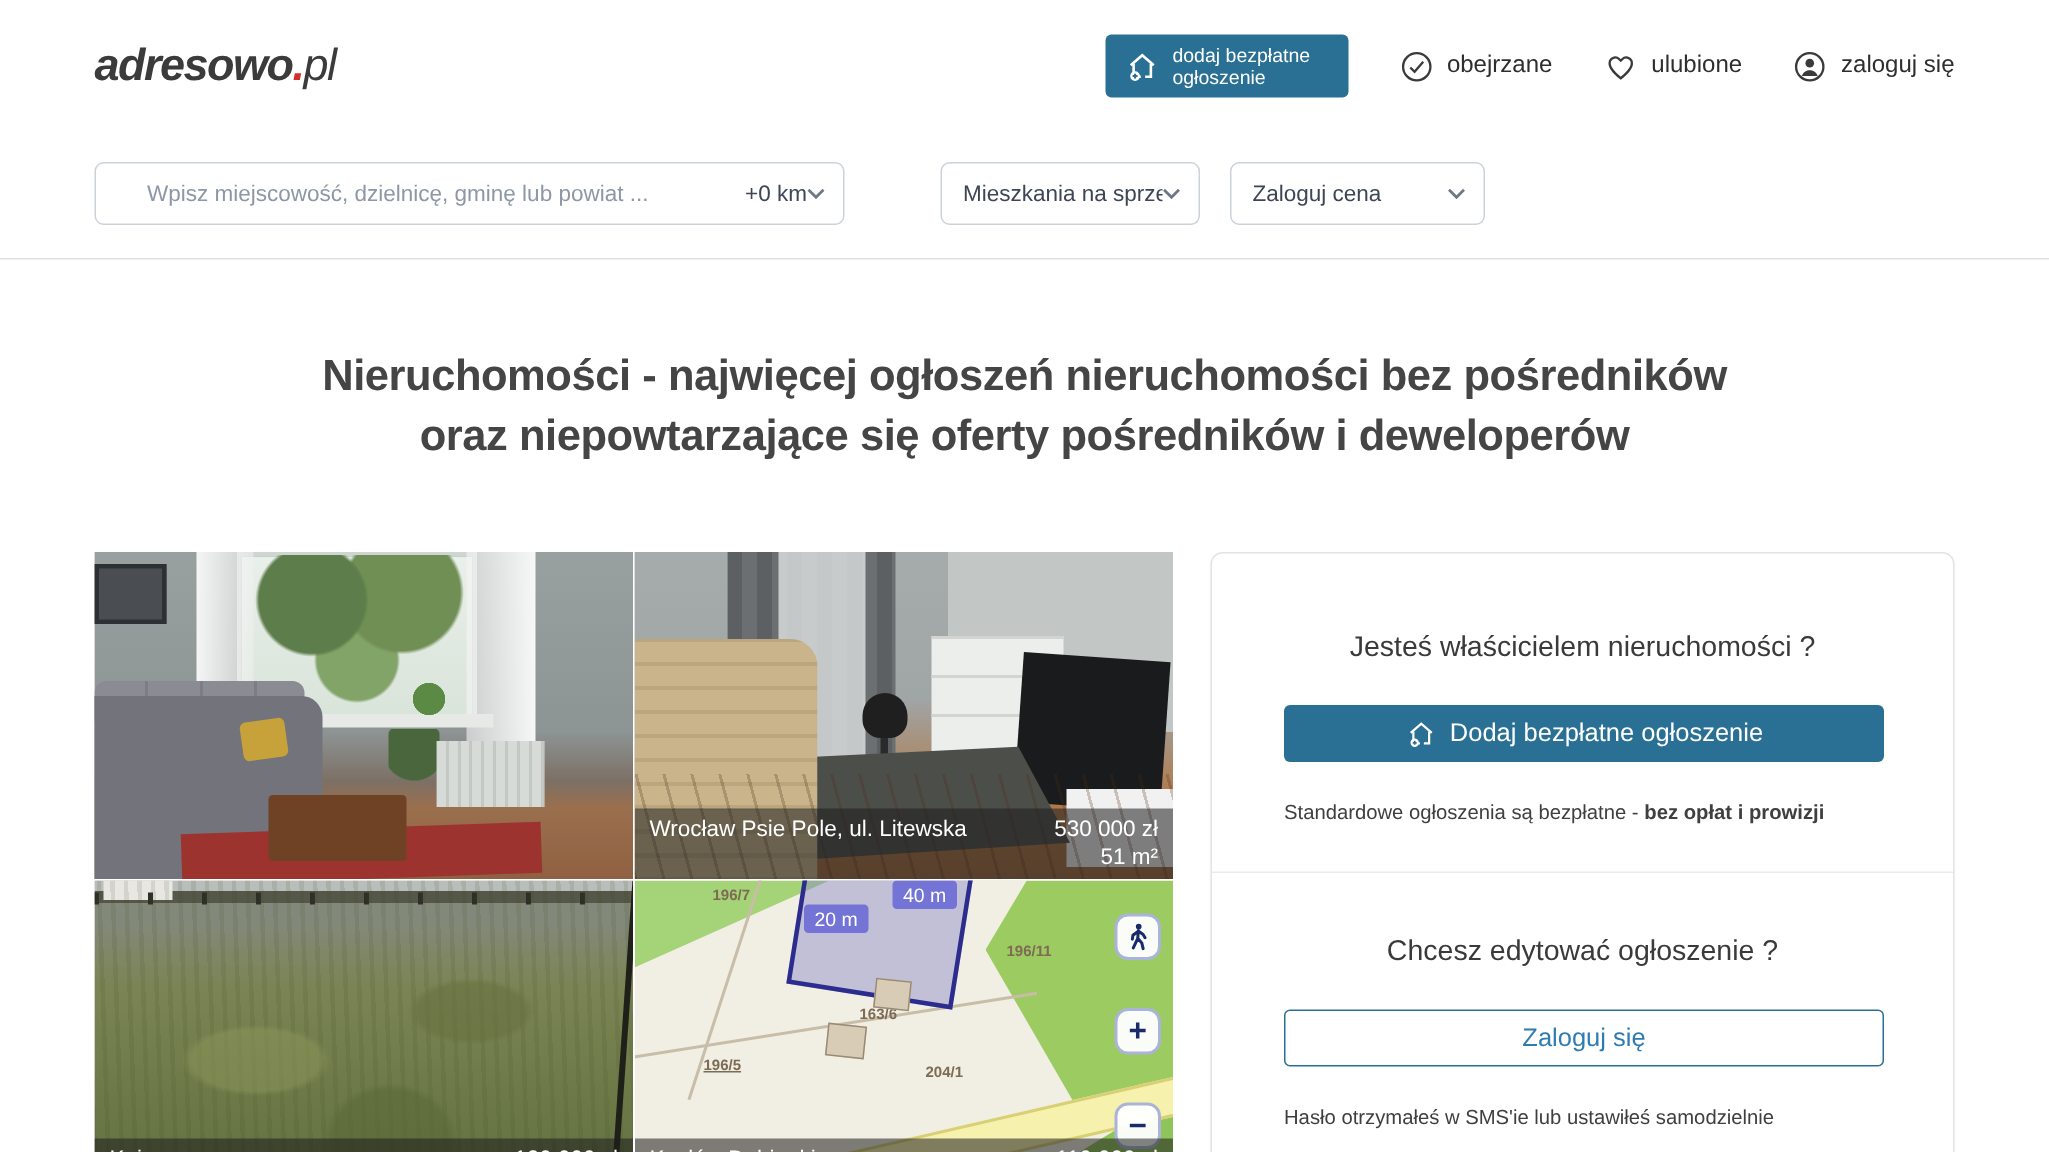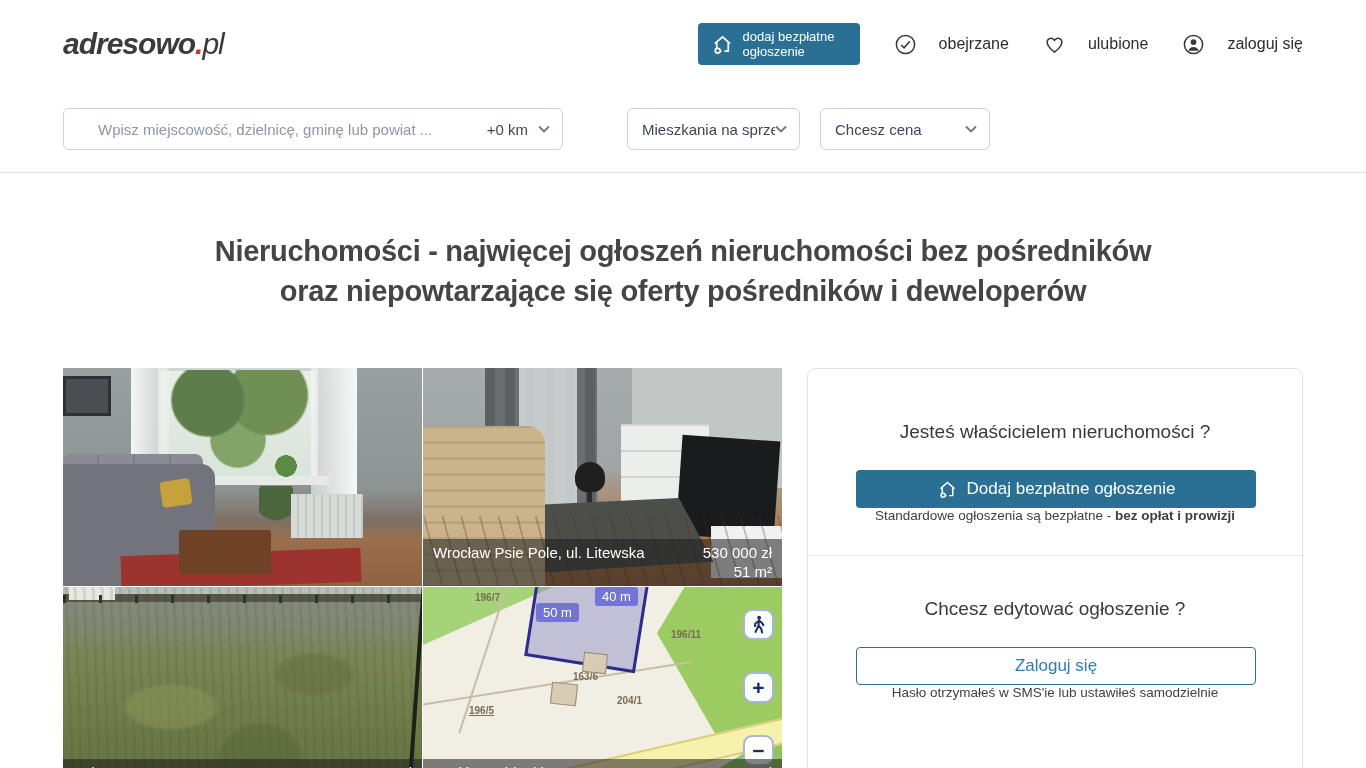--- a/index.html
+++ b/index.html
@@ -11,32 +11,32 @@
             padding:0 63px; }
   .logo { font-style:italic; font-size:30px; letter-spacing:-1px; text-decoration:none; cursor:pointer; }
   .logo .l1 { font-weight:bold; color:#3b3b3b; }
   .logo .dot { font-weight:bold; color:#d2302c; }
   .logo .l2 { font-weight:300; color:#3b3b3b; }
   .header-right { display:flex; align-items:center; gap:34px; }
   .add-btn { display:flex; align-items:center; gap:9px; background:#2a7095; color:#fff;
              border:none; border-radius:4px; padding:6px 13px; font-size:13px; line-height:15px;
              text-align:left; cursor:pointer; font-family:inherit; }
   .add-btn .lbl { width:104px; }
-  .hnav { display:flex; align-items:center; gap:22px; font-size:16px; color:#2e2e2e; cursor:pointer; }
+  .hnav { display:flex; align-items:center; gap:9px; font-size:16px; color:#2e2e2e; cursor:pointer; }
   .hicon { width:23px; height:23px; display:inline-flex; }
 
   
   .search-wrap { padding:20px 63px 22px; border-bottom:1px solid #dcdfe3; }
   .search-row { display:flex; gap:20px; height:42px; }
   .loc-box { width:500px; display:flex; align-items:center; border:1px solid #ccd2da;
              border-radius:6px; padding:0 12px 0 14px; }
   .loc-box input { flex:1; border:none; outline:none; font-size:15px; color:#3e4656;
                    font-family:inherit; background:transparent;margin-left:20px; }
   .loc-box input::placeholder { color:#8d97a6; }
-  .radius { display:flex; align-items:center; gap:10px; font-size:15px; color:#3e4656;
+  .radius { display:flex; align-items:center; font-size:15px; color:#3e4656;
             cursor:pointer; padding-left:10px; white-space:nowrap; }
   .sel { display:flex; align-items:center; justify-content:space-between; border:1px solid #ccd2da;
          border-radius:6px; padding:0 12px 0 14px; font-size:15px; color:#3e4656; cursor:pointer;
          white-space:nowrap; overflow:hidden; }
   .sel.cat { width:173px;margin-left:44px; }
   .sel.price { width:170px; }
   .sel .txt { overflow:hidden; }
   .search-btn { width:300px; display:flex; align-items:center; justify-content:center; gap:9px;
                 background:#c23b3d; border:none; border-radius:4px; color:#fff; font-weight:bold;
                 font-size:15px; letter-spacing:1px; cursor:pointer; font-family:inherit; }
@@ -132,38 +132,38 @@
   .p4 .bline2 { position:absolute; left:60px; top:-10px; width:1.5px; height:160px; background:#c8bda8; transform:rotate(18deg); }
   .p4 .parcel { position:absolute; left:108px; top:-18px; width:112px; height:96px;
                 background:rgba(135,135,200,.45); border:3px solid #2c2c8e; transform:rotate(9deg); }
   .p4 .badge { position:absolute; background:rgba(105,105,215,.88); color:#fff; font-size:13px;
                padding:2px 7px; border-radius:3px; }
   .p4 .b30 { left:113px; top:16px; }
   .p4 .b40 { left:172px; top:0px; }
   .p4 .pnum { position:absolute; color:#7d6b54; font-size:10px; font-weight:bold; }
   .p4 .n1 { left:52px; top:5px; }  .p4 .n2 { left:248px; top:42px; }
   .p4 .n3 { left:150px; top:84px; } .p4 .n4 { left:46px; top:118px;text-decoration:underline; }
-  .p4 .n5 { left:194px; top:108px; }
+  .p4 .n5 { left:194px; top:123px; }
   .p4 .bld { position:absolute; background:#d9ccb7; border:1px solid #9a8a74; }
   .p4 .bd1 { left:160px; top:66px; width:24px; height:20px; transform:rotate(6deg); }
   .p4 .bd2 { left:128px; top:96px; width:26px; height:22px; transform:rotate(6deg); }
   .map-btn { position:absolute; left:320px; width:31px; height:31px; border-radius:9px;
              background:rgba(255,255,255,.95); border:2px solid #aab4da; display:flex;
              align-items:center; justify-content:center; color:#1b2a6b; font-size:21px;
              font-weight:bold; cursor:pointer; font-family:inherit; padding:0; }
   .mb1 { top:22px; } .mb2 { top:85px; } .mb3 { top:148px; }
 
   
   .sidebar { width:496px; border:1px solid #e3e3e3; border-radius:8px; background:#fff;
              padding:52px 48px 40px; height:520px; box-shadow:0 1px 2px rgba(0,0,0,.03); }
   .sb-heading { text-align:center; font-size:19px; font-weight:400; color:#3a3a3a; }
   .sb-btn-solid { display:flex; align-items:center; justify-content:center; gap:9px;
                   width:400px; height:38px; margin:27px auto 0; background:#2a7095; color:#fff;
                   border:none; border-radius:4px; font-size:17px; cursor:pointer; font-family:inherit; }
-  .sb-note { text-align:center; font-size:13.5px; color:#3f3f3f; }
+  .sb-note { margin-top:26px; font-size:13.5px; color:#3f3f3f; }
   .sb-divider { border:none; border-top:1px solid #ebebeb; margin:32px -48px 0; }
   .sb-sec2 { padding-top:42px; }
   .sb-btn-outline { display:block; width:400px; height:38px; margin:27px auto 0; background:#fff;
                     color:#2e7cb0; border:1px solid #2a7095; border-radius:4px; font-size:17px;
                     cursor:pointer; font-family:inherit; }
   svg { display:block; }
 </style>
 </head>
 <body>
 
@@ -227,21 +227,21 @@
     </div>
     <div class="sel cat">
       <span class="txt">Mieszkania na sprzeda</span>
       <span>
         <svg width="12" height="8" viewBox="0 0 12 8" fill="none" stroke="#6d7787" stroke-width="1.8">
             <path d="M1 1.5 L6 6.5 L11 1.5"></path>
           </svg>
       </span>
     </div>
     <div class="sel price">
-      <span class="txt">Chcesz cena</span>
+      <span class="txt">Zaloguj cena</span>
       <span>
         <svg width="12" height="8" viewBox="0 0 12 8" fill="none" stroke="#6d7787" stroke-width="1.8">
             <path d="M1 1.5 L6 6.5 L11 1.5"></path>
           </svg>
       </span>
     </div>
   </div>
 </div>
 
 <h1 class="hero">
@@ -314,21 +314,21 @@
 
     <div class="card">
       <div class="photo p4">
         <div class="gtl"></div>
           <div class="gr"></div>
           <div class="gbr"></div>
         <div class="road"></div>
           <div class="bline1"></div>
           <div class="bline2"></div>
         <div class="parcel"></div>
-        <div class="badge b30">50 m</div>
+        <div class="badge b30">20 m</div>
         <div class="badge b40">40 m</div>
         <div class="pnum n1">196/7</div>
         <div class="pnum n2">196/11</div>
         <div class="pnum n3">163/6</div>
         <div class="pnum n4">196/5</div>
         <div class="pnum n5">204/1</div>
         <div class="bld bd1"></div>
           <div class="bld bd2"></div>
         <button class="map-btn mb1">
           <span>

